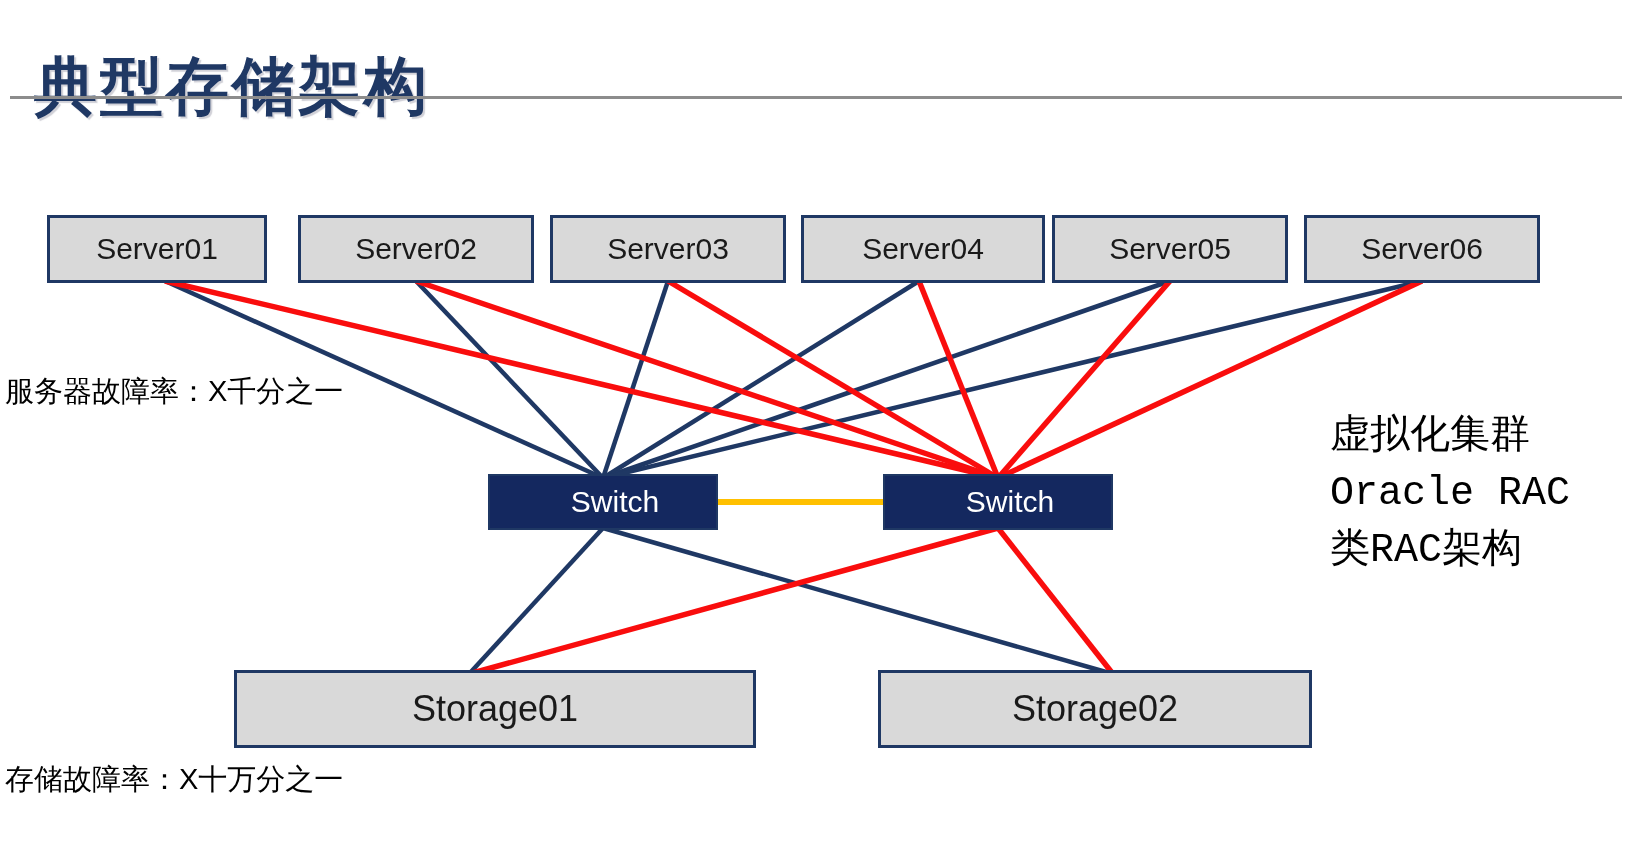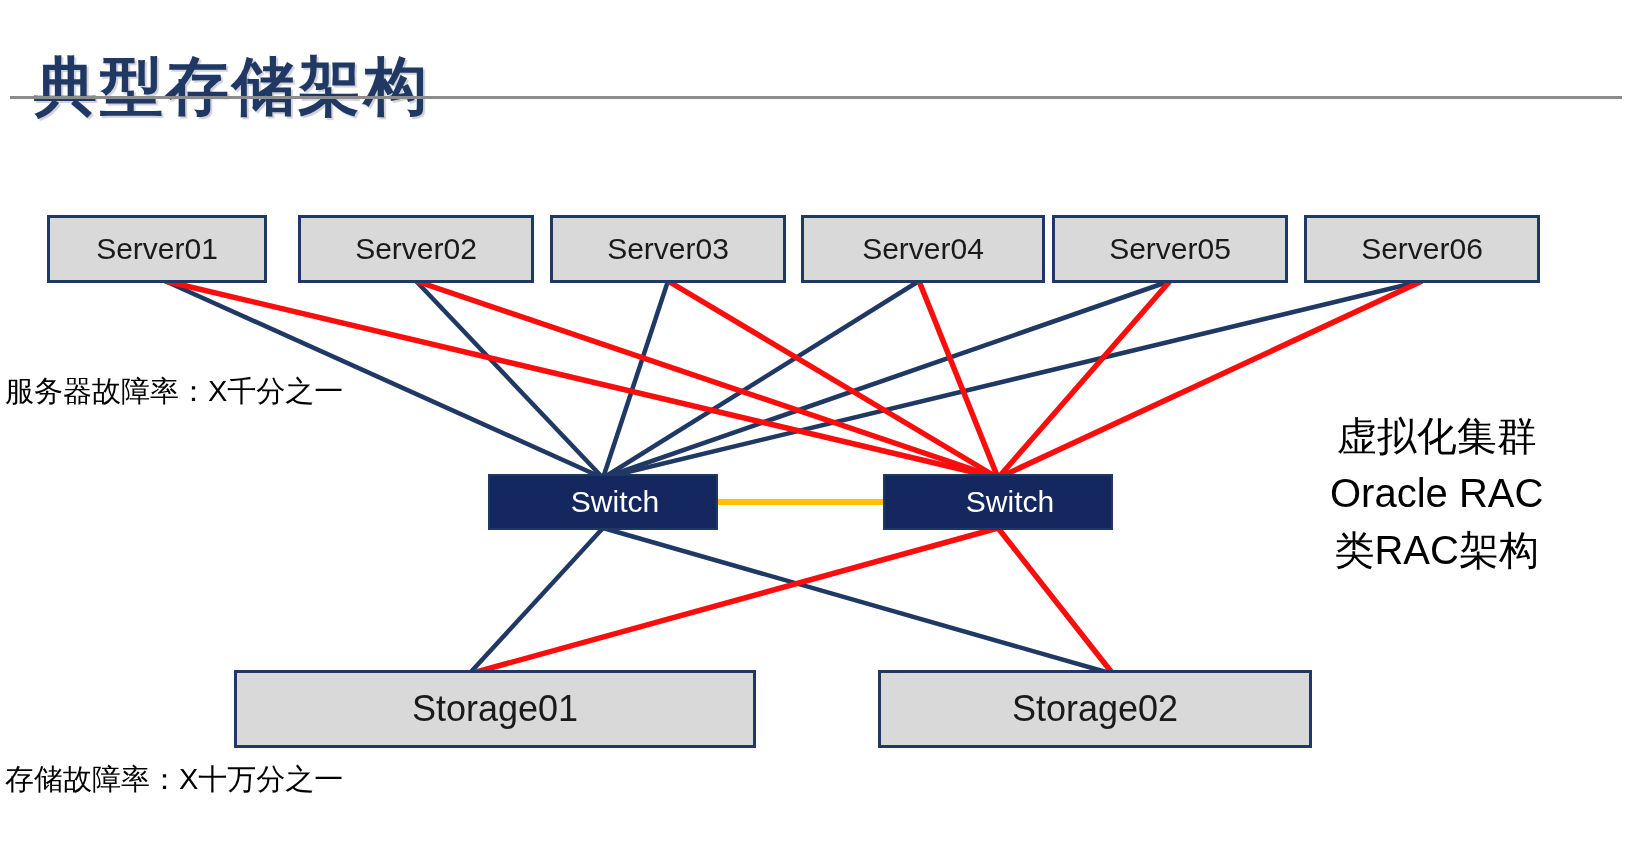--- a/index.html
+++ b/index.html
@@ -7,21 +7,20 @@
     padding: 0;
     background: #ffffff;
     font-family: "Liberation Sans", "DejaVu Sans", sans-serif;
   }
   #slide {
     position: relative;
     width: 1632px;
     height: 847px;
     background: #ffffff;
     overflow: hidden;
-    text-align: center;
   }
   #wires {
     position: absolute;
     left: 0; top: 0;
     width: 1632px;
     height: 847px;
     z-index: 1;
   }
   .page-title {
     position: absolute;
@@ -54,20 +53,21 @@
   .caption.storage-rate { left: 5px; top: 760px; }
   .annotation {
     position: absolute;
     left: 1330px;
     top: 408px;
     color: #000000;
     font-size: 40px;
     line-height: 57px;
     z-index: 3;
     white-space: nowrap;
+    font-family: Liberation Mono, monospace;
   }
   .node {
     position: absolute;
     box-sizing: border-box;
     display: flex;
     align-items: center;
     justify-content: center;
     z-index: 2;
     white-space: nowrap;
   }

